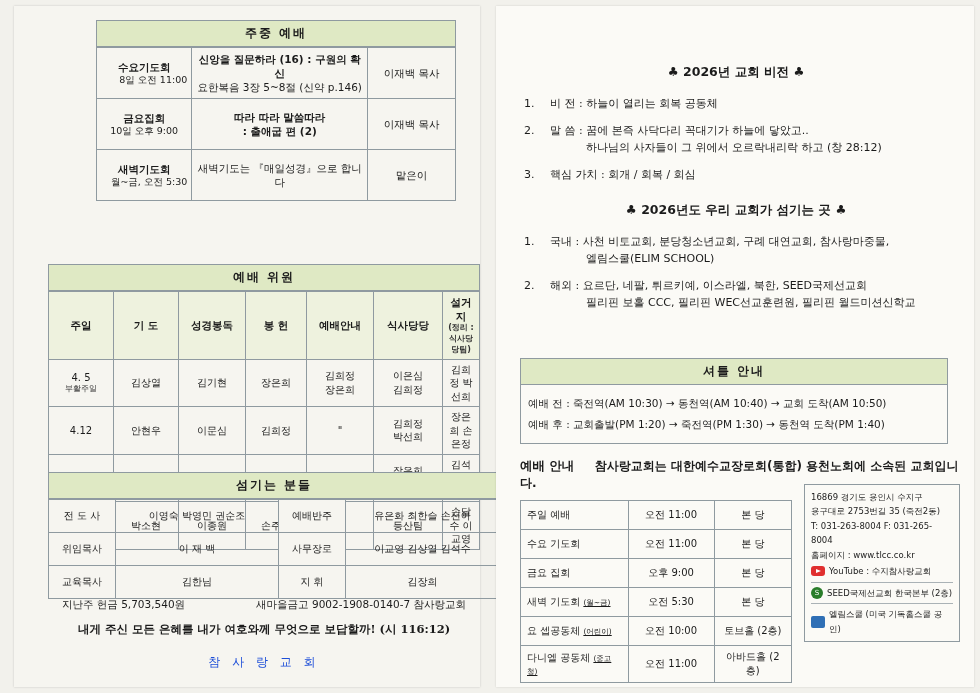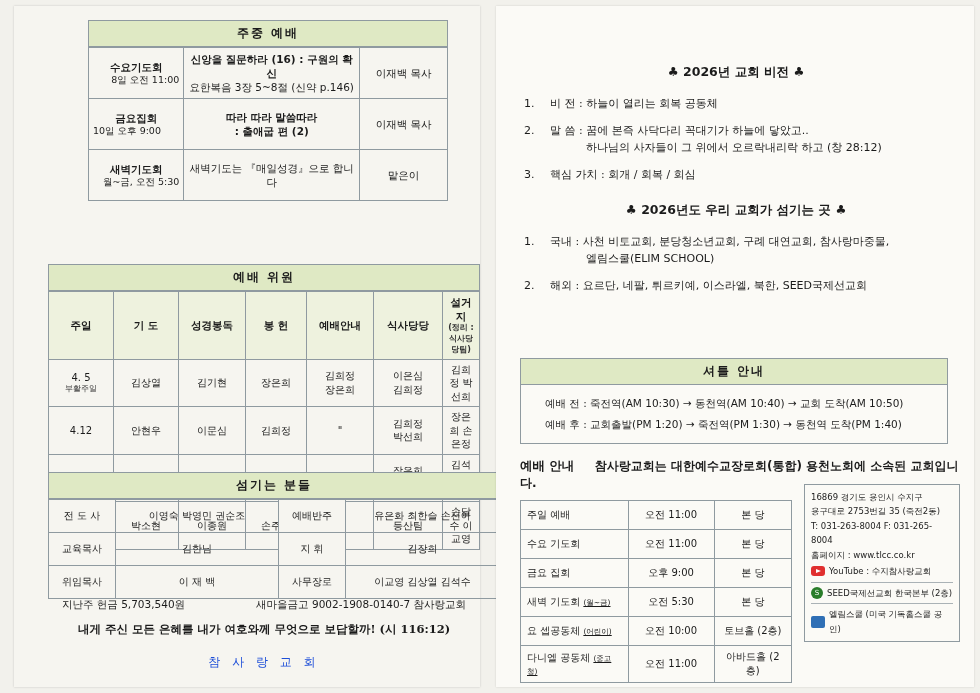--- a/index.html
+++ b/index.html
@@ -37,21 +37,21 @@
     font-weight:bold;
     font-size:12px;
     letter-spacing:2px;
     padding:4px 0;
     border:1px solid #8f9aa0;
     text-align:center;
   }
   .sub-green{background:#eef2de;font-weight:bold;}
 
   
-  .sec1{position:absolute;left:26px;top:14px;width:360px;padding-left:48px;}
+  .sec1{position:absolute;left:34px;top:14px;width:360px;padding-left:48px;}
   .sec1 .tbl td{height:44px;}
   .c-left{text-align:left;padding-left:8px;}
   .bold{font-weight:bold;}
   .sm{font-size:9.5px;}
 
   
   .sec2{position:absolute;left:34px;top:258px;width:432px;}
   .sec2 .tbl td{height:30px;font-size:10px;}
   .note-sm{font-size:8px;color:#333;}
 
@@ -87,21 +87,21 @@
 
   .serve{position:absolute;left:20px;top:196px;width:440px;}
   .slist{margin:14px 0 0 0;padding:0;list-style:none;font-size:11px;}
   .slist li{margin:0 0 10px 0;padding-left:34px;position:relative;line-height:1.55;}
   .slist li .num{position:absolute;left:8px;top:0;}
 
   .shuttle{position:absolute;left:24px;top:352px;width:428px;}
   .shuttle .hdr-green{letter-spacing:2px;}
   .shuttle-box{
     border:1px solid #8f9aa0;border-top:none;
-    padding:8px 24px;font-size:10.5px;line-height:2;
+    padding:8px 7px;font-size:10.5px;line-height:2;
     background:#fbfaf6;
   }
 
   .worship-info{position:absolute;left:24px;top:452px;width:440px;}
   .wi-head{font-size:12.5px;font-weight:bold;}
   .wi-head .sub{font-size:12px;font-weight:bold;margin-left:16px;}
   .wi-tbl{margin-top:8px;width:272px;font-size:10px;}
   .wi-tbl td{border:1px solid #8f9aa0;padding:4px 6px;height:20px;}
   .wi-tbl td.k{width:104px;}
   .wi-tbl td.t{width:78px;text-align:center;}
@@ -138,21 +138,21 @@
           </td>
           <td class="c-left" style="width:216px">
             <div class="bold">신앙을 질문하라 (16) : 구원의 확신</div>
             <div>요한복음 3장 5~8절 (신약 p.146)</div>
           </td>
           <td style="width:104px">이재백 목사</td>
         </tr>
         <tr>
           <td>
             <div class="bold">금요집회</div>
-            <div class="sm" style="text-align:left">10일 오후 9:00</div>
+            <div class="sm" style="text-align:center">10일 오후 9:00</div>
           </td>
           <td class="c-left">
             <div class="bold">따라 따라 말씀따라</div>
             <div class="bold">: 출애굽 편 (2)</div>
           </td>
           <td>이재백 목사</td>
         </tr>
         <tr>
           <td>
             <div class="bold">새벽기도회</div>
@@ -234,31 +234,31 @@
       <div class="hdr-green">섬기는 분들</div>
       <table class="tbl">
         <tbody>
             <tr>
           <td class="lbl">전 도 사</td>
           <td style="width:154px">이영숙 박영민 권순조</td>
           <td class="lbl">예배반주</td>
           <td>유은화 최한슬 손선아</td>
         </tr>
         <tr>
+          <td class="lbl">위임목사</td>
+          <td>이 재 백</td>
+          <td class="lbl">사무장로</td>
+          <td>이교영 김상열 김석수</td>
+        </tr>
+        <tr>
           <td class="lbl">교육목사</td>
           <td>김한님</td>
           <td class="lbl">지     휘</td>
           <td>김장희</td>
         </tr>
-        <tr>
-          <td class="lbl">위임목사</td>
-          <td>이 재 백</td>
-          <td class="lbl">사무장로</td>
-          <td>이교영 김상열 김석수</td>
-        </tr>
       </tbody>
         </table>
     </div>
 
     <div class="offering">
       <span>지난주 헌금  5,703,540원</span>
       <span>새마을금고 9002-1908-0140-7 참사랑교회</span>
     </div>
 
     <div class="verse">내게 주신 모든 은혜를 내가 여호와께 무엇으로 보답할까! (시 116:12)</div>
@@ -290,20 +290,21 @@
       <p class="r-title">♣ 2026년도 우리 교회가 섬기는 곳 ♣</p>
       <ul class="slist">
         <li>
           <span class="num">1.</span>
           <span>국내 : 사천 비토교회, 분당청소년교회, 구례 대연교회, 참사랑마중물,</span>
           <span class="indent">엘림스쿨(ELIM SCHOOL)</span>
         </li>
         <li>
           <span class="num">2.</span>
           <span>해외 : 요르단, 네팔, 튀르키예, 이스라엘, 북한, SEED국제선교회</span>
+          <span class="indent">필리핀 보홀 CCC, 필리핀 WEC선교훈련원, 필리핀 월드미션신학교</span>
         </li>
       </ul>
     </div>
 
     <div class="shuttle">
       <div class="hdr-green">셔틀 안내</div>
       <div class="shuttle-box">
         <div>예배 전 : 죽전역(AM 10:30)  →  동천역(AM 10:40)  →  교회 도착(AM 10:50)</div>
         <div>예배 후 : 교회출발(PM 1:20)  →  죽전역(PM 1:30)  →  동천역 도착(PM 1:40)</div>
       </div>

